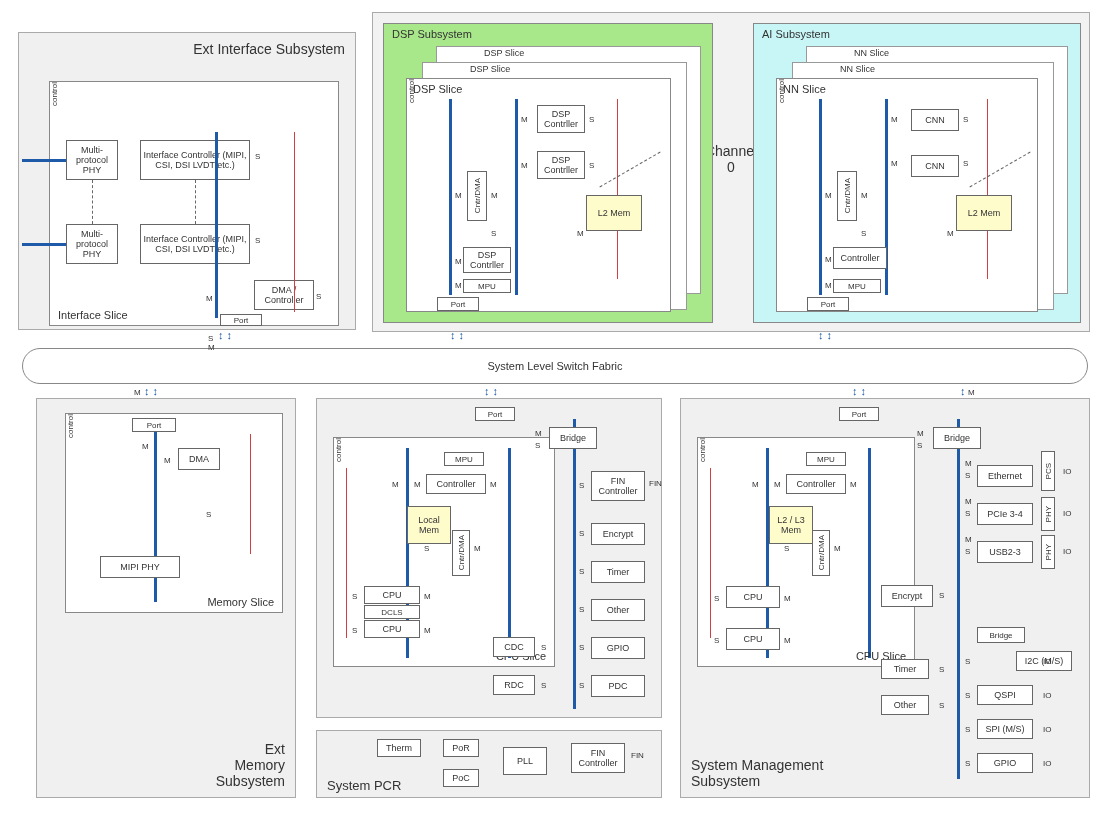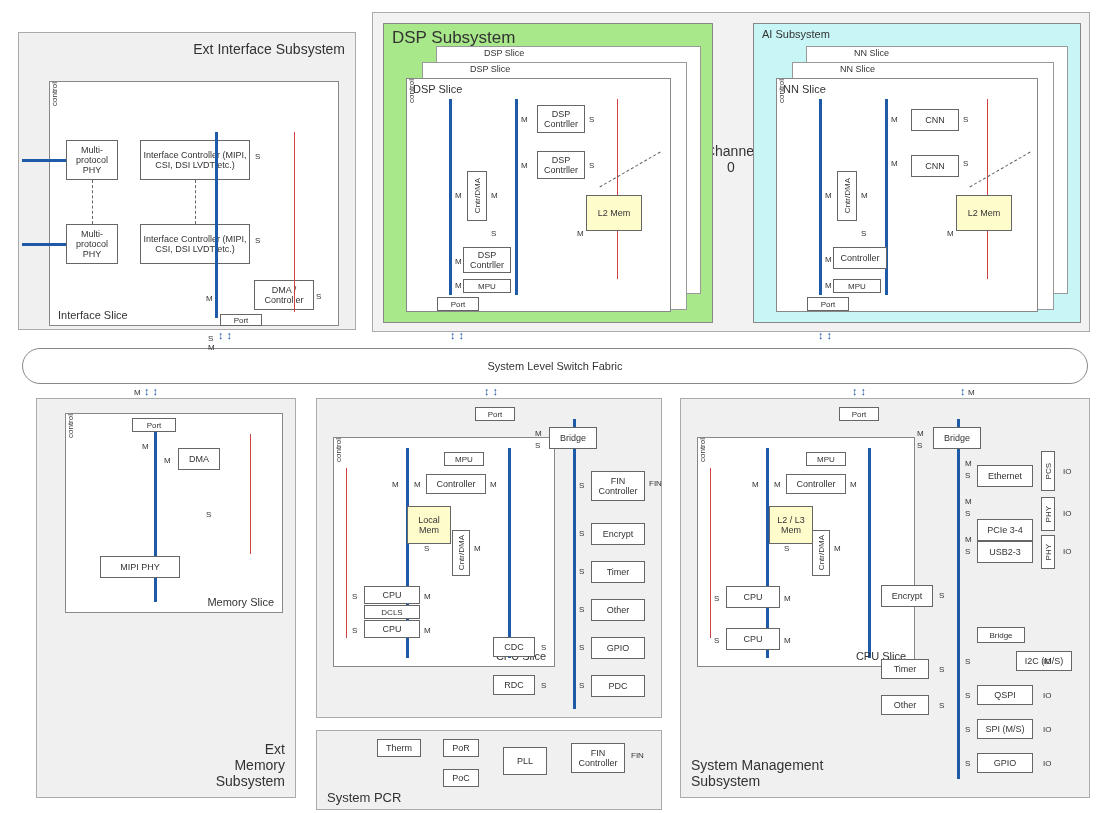--- a/index.html
+++ b/index.html
@@ -124,21 +124,21 @@
     <div class="dash-line-v" style="left:145px; top:98px; height:44px;"></div>
     <div class="vert-text" style="left:248px; top:120px;">control</div>
     <div class="slice-title" style="left:8px; bottom:4px;">Interface Slice</div>
   </div>
 </div>
 
 <div class="subsystem" style="left:372px; top:12px; width:718px; height:320px; background:#f2f2f2;">
   <div class="label" style="left:328px; top:130px; font-size:14px; text-align:center; width:60px;">Channel 0</div>
 
   <div class="colored-box" style="left:10px; top:10px; width:330px; height:300px; background:#a8e88a;">
-    <div class="label" style="left:8px; top:4px; font-size:17px;">DSP Subsystem</div>
+    <div class="label" style="left:8px; top:4px; font-size:11px;">DSP Subsystem</div>
     <div class="stackshadow" style="left:52px; top:22px; width:265px; height:248px;"></div>
     <div class="label" style="left:100px; top:24px; font-size:9px;">DSP Slice</div>
     <div class="stackshadow" style="left:38px; top:38px; width:265px; height:248px;"></div>
     <div class="label" style="left:86px; top:40px; font-size:9px;">DSP Slice</div>
     <div class="inner-box" style="left:22px; top:54px; width:265px; height:234px;">
       <div class="slice-title" style="left:6px; top:4px;">DSP Slice</div>
       <div class="bus-v" style="left:42px; top:20px; height:196px;"></div>
       <div class="bus-v" style="left:108px; top:20px; height:196px;"></div>
       <div class="bus-v red" style="left:210px; top:20px; height:180px;"></div>
       <div class="block" style="left:60px; top:92px; width:20px; height:50px;">
@@ -271,21 +271,21 @@
   <div class="label port-label" style="left:262px; top:168px;">S</div>
   <div class="label port-label" style="left:262px; top:206px;">S</div>
   <div class="label port-label" style="left:262px; top:244px;">S</div>
   <div class="label port-label" style="left:262px; top:282px;">S</div>
   <div class="label port-label" style="left:224px; top:244px;">S</div>
   <div class="label port-label" style="left:224px; top:282px;">S</div>
   <div class="label" style="left:332px; top:80px; font-size:8px;">FIN</div>
 </div>
 <div class="arrow" style="left:484px; top:386px;">↕ ↕</div>
 
-<div class="subsystem" style="left:316px; top:730px; width:346px; height:80px;">
+<div class="subsystem" style="left:316px; top:730px; width:346px; height:68px;">
   <div class="block" style="left:60px; top:8px; width:44px; height:18px;">Therm</div>
   <div class="block" style="left:126px; top:8px; width:36px; height:18px;">PoR</div>
   <div class="block" style="left:126px; top:38px; width:36px; height:18px;">PoC</div>
   <div class="block" style="left:186px; top:16px; width:44px; height:28px;">PLL</div>
   <div class="block" style="left:254px; top:12px; width:54px; height:30px;">FIN Controller</div>
   <div class="label" style="left:314px; top:20px; font-size:8px;">FIN</div>
   <div class="subsystem-title" style="left:10px; bottom:4px; font-size:13px;">System PCR</div>
 </div>
 
 <div class="subsystem" style="left:680px; top:398px; width:410px; height:400px;">
@@ -314,21 +314,21 @@
     <div class="slice-title" style="right:8px; bottom:4px;">CPU Slice</div>
   </div>
 
   <div class="bus-v" style="left:276px; top:20px; height:360px;"></div>
   <div class="block" style="left:158px; top:8px; width:40px; height:14px; font-size:8px;">Port</div>
   <div class="block" style="left:252px; top:28px; width:48px; height:22px;">Bridge</div>
   <div class="block" style="left:296px; top:66px; width:56px; height:22px;">Ethernet</div>
   <div class="block" style="left:360px; top:52px; width:14px; height:40px;">
       <span class="vert-text">PCS</span>
     </div>
-  <div class="block" style="left:296px; top:104px; width:56px; height:22px;margin-top:16px;">PCIe 3-4</div>
+  <div class="block" style="left:296px; top:104px; width:56px; height:22px;">PCIe 3-4</div>
   <div class="block" style="left:360px; top:98px; width:14px; height:34px;">
       <span class="vert-text">PHY</span>
     </div>
   <div class="block" style="left:296px; top:142px; width:56px; height:22px;">USB2-3</div>
   <div class="block" style="left:360px; top:136px; width:14px; height:34px;">
       <span class="vert-text">PHY</span>
     </div>
   <div class="block" style="left:200px; top:186px; width:52px; height:22px;">Encrypt</div>
   <div class="block" style="left:296px; top:228px; width:48px; height:16px; font-size:8px;">Bridge</div>
   <div class="block" style="left:200px; top:260px; width:48px; height:20px;">Timer</div>

